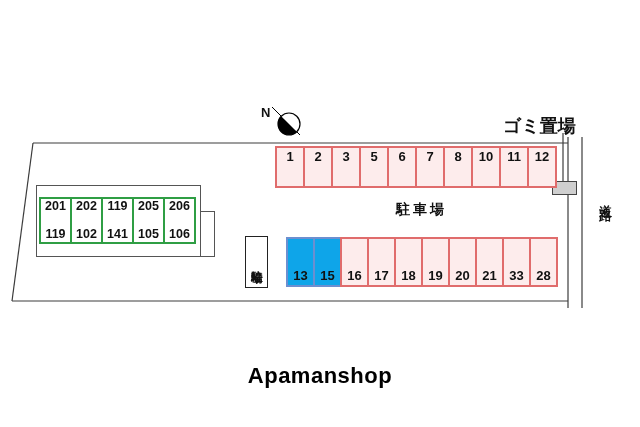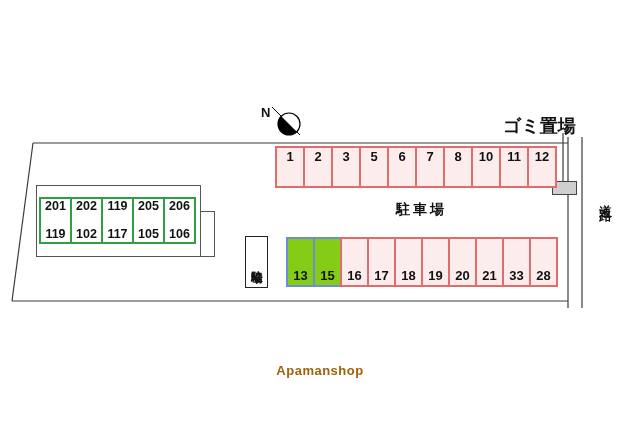--- a/index.html
+++ b/index.html
@@ -34,37 +34,37 @@
   .row { position:absolute; display:flex; }
   .top-row { left:275px; top:146px; }
   .bottom-row { left:286px; top:237px; }
   .cell {
     box-sizing:border-box; border:2px solid #e06c6c; background:#fdecec;
     display:flex; justify-content:center; font-weight:bold; font-size:13px;
   }
   .cell + .cell { margin-left:-2px; }
   .top-row .cell { width:30px; height:42px; align-items:flex-start; padding-top:1px; }
   .bottom-row .cell { width:29px; height:50px; align-items:flex-end; padding-bottom:2px; }
-  .cell.blue { border-color:#6c8fd0; background:#84cc16;justify-content:center; }
+  .cell.blue { border-color:#6c8fd0; background:#0ea5e9;justify-content:center; }
 
   
   .building-outline { position:absolute; left:36px; top:185px; width:165px; height:72px;
     border:1px solid #555; box-sizing:border-box; }
   .building-ext { position:absolute; left:200px; top:211px; width:15px; height:46px;
     border:1px solid #555; box-sizing:border-box; }
   .building-row { position:absolute; left:39px; top:197px; display:flex; }
   .unit {
     box-sizing:border-box; width:33px; height:47px; border:2px solid #2f9e44;
     background:#ffffff; display:flex; flex-direction:column; align-items:center;
     justify-content:center; font-size:12.5px; line-height:13px; font-weight:bold;gap:15px;
   }
   .unit + .unit { margin-left:-2px; }
 
   .brand { position:absolute; left:0; top:363px; width:100%; text-align:center;
-    font-size:13px; font-weight:bold; color:#a16207; letter-spacing:0.5px; }
+    font-size:22px; font-weight:bold; color:#000000; letter-spacing:0.5px; }
 </style>
 </head>
 <body>
 
 <div class="canvas">
 
   <svg class="boundary" width="640" height="427" viewBox="0 0 640 427">
     <path d="M33 143 L568 143"></path>
     <path d="M33 143 L12 301"></path>
     <path d="M12 301 L568 301"></path>
@@ -161,21 +161,21 @@
     <div class="unit">
       <span>201</span>
       <span>119</span>
     </div>
     <div class="unit">
       <span>202</span>
       <span>102</span>
     </div>
     <div class="unit">
       <span>119</span>
-      <span>117</span>
+      <span>141</span>
     </div>
     <div class="unit">
       <span>205</span>
       <span>105</span>
     </div>
     <div class="unit">
       <span>206</span>
       <span>106</span>
     </div>
   </div>

